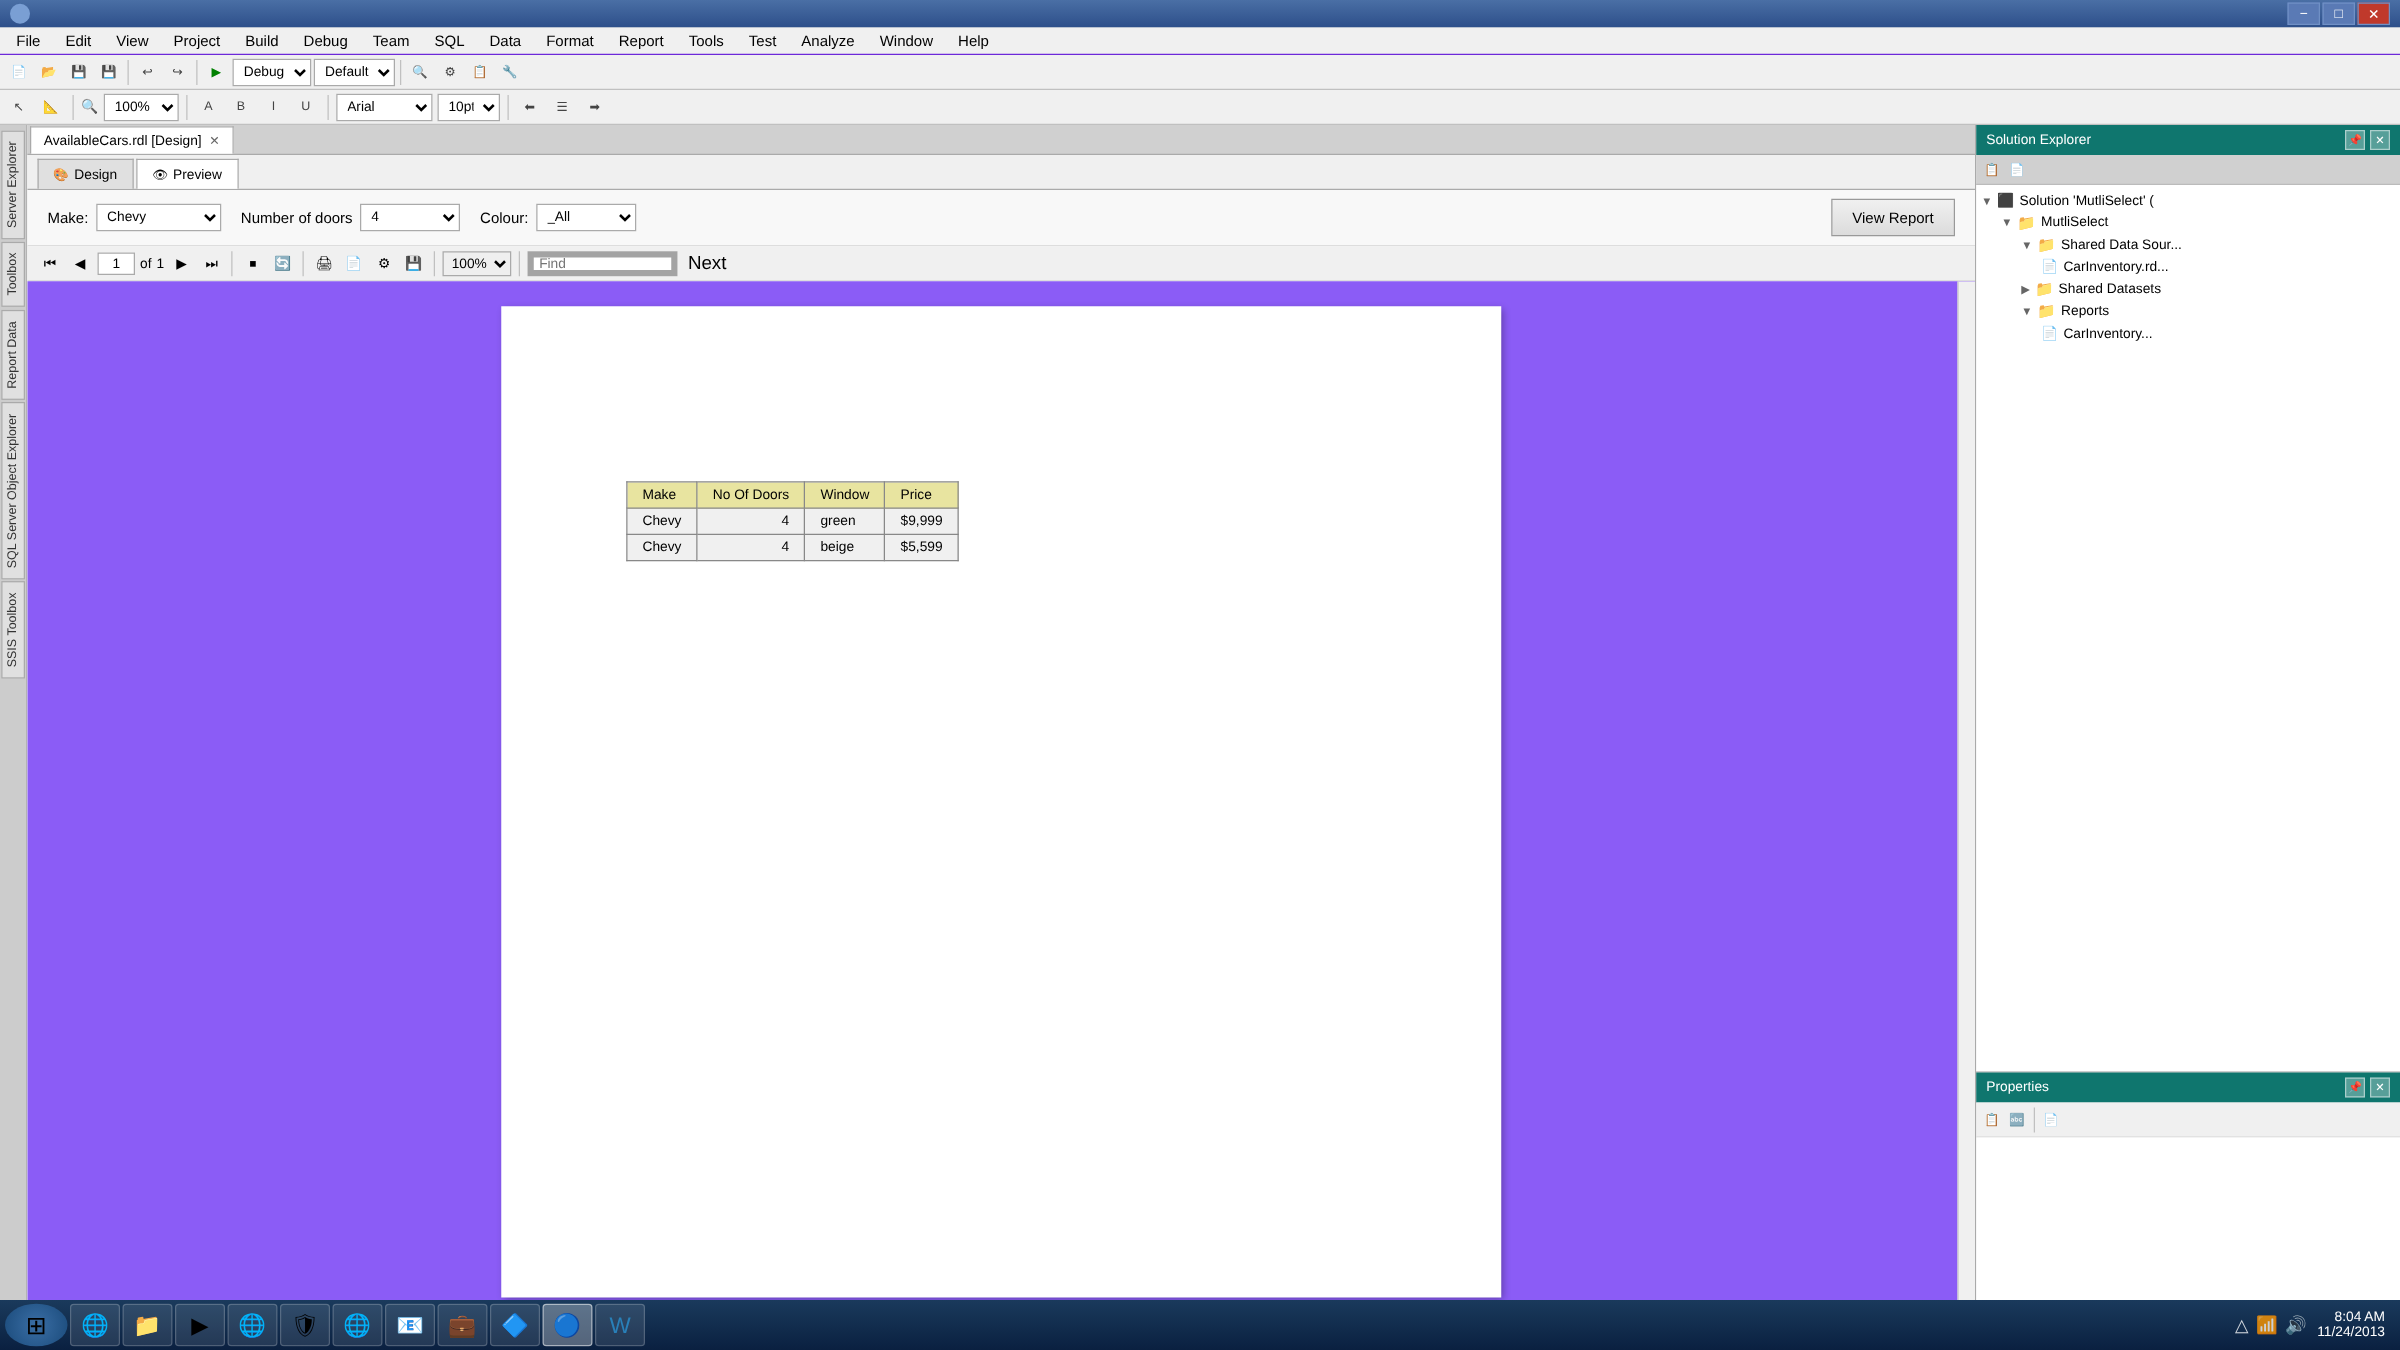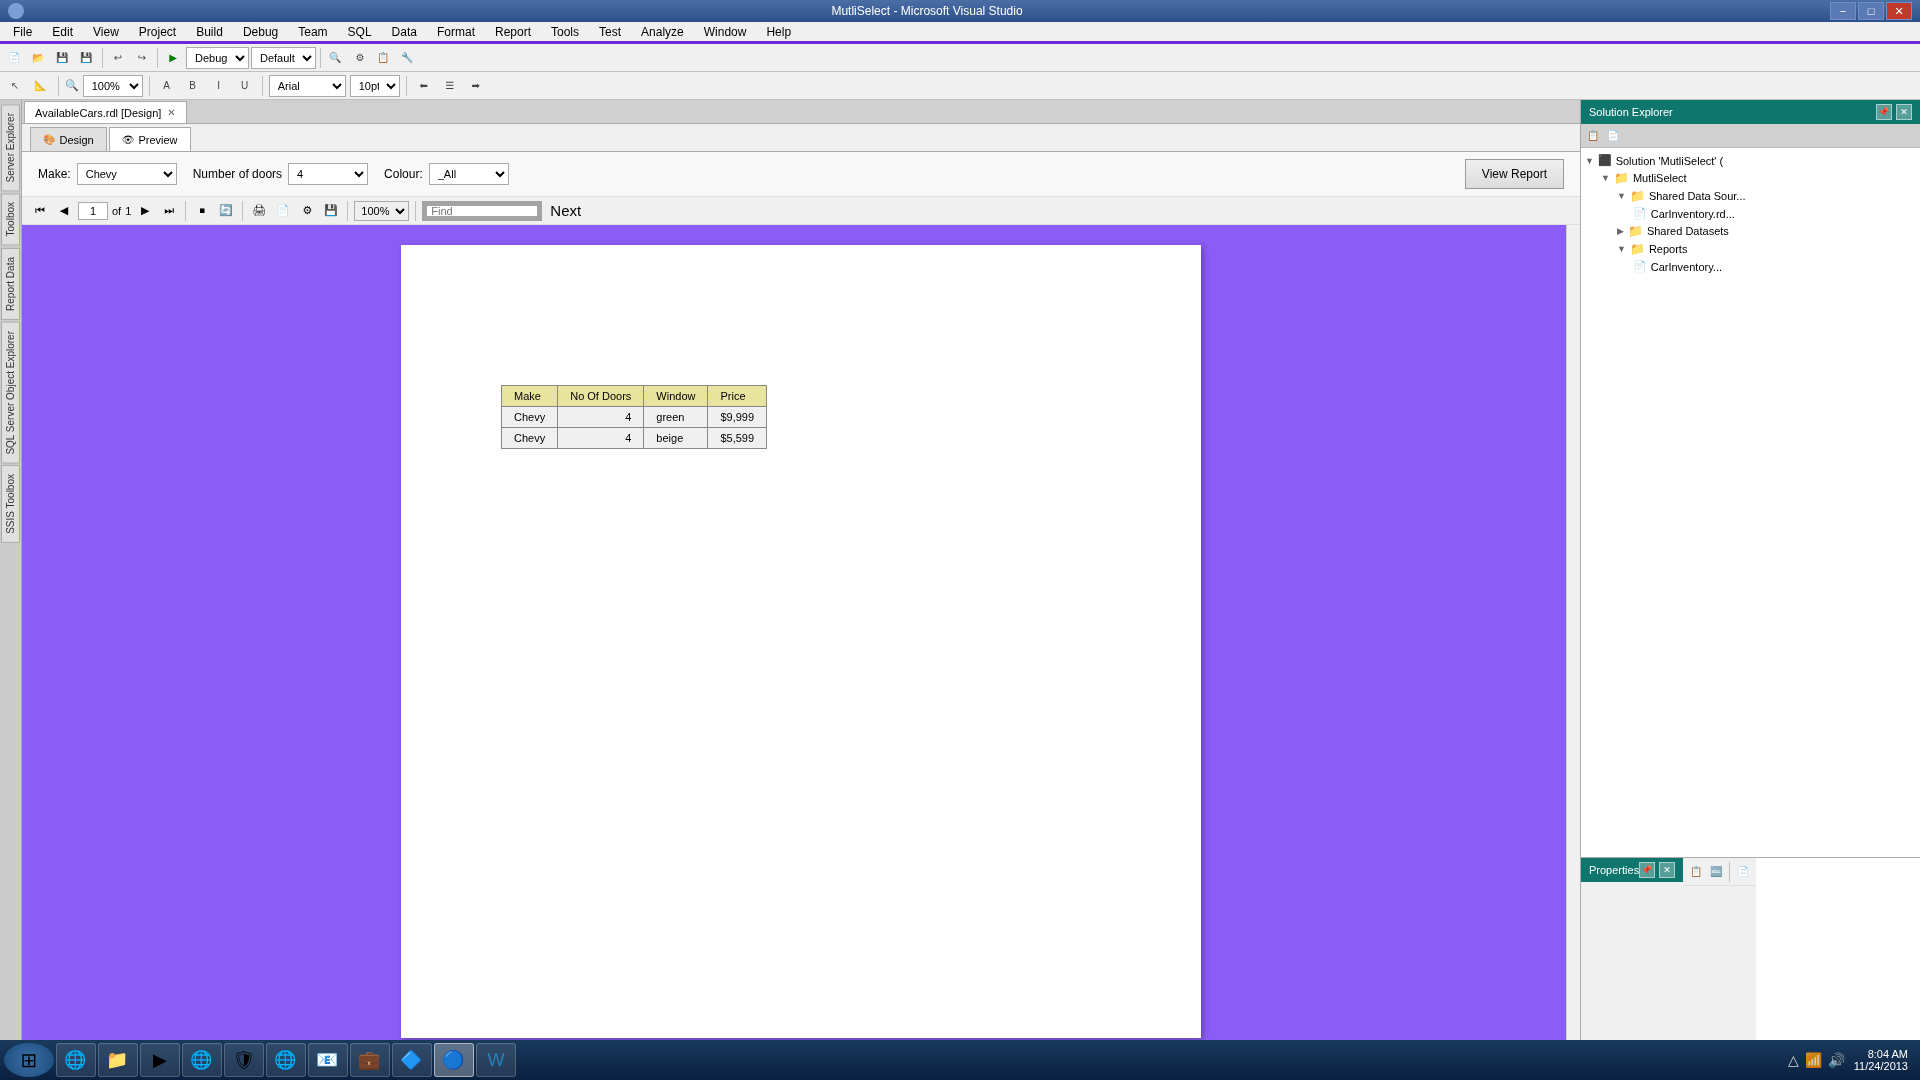--- a/index.html
+++ b/index.html
@@ -30,21 +30,21 @@
     }
     .title-btn.close { background: #c0392b; }
     .vs-icon { width: 16px; height: 16px; background: #7a9fd4; border-radius: 50%; }
 
     
     .menu-bar {
       height: 22px;
       background: #f0f0f0;
       display: flex;
       align-items: center;
-      border-bottom: 3px solid #6d28d9;
+      border-bottom: 1px solid #6d28d9;
       padding: 0 4px;
       gap: 2px;
     }
     .menu-item {
       padding: 2px 8px;
       font-size: 12px;
       cursor: pointer;
       border: 1px solid transparent;
     }
 
@@ -316,20 +316,21 @@
     .tree-indent3 { padding-left: 48px; }
     .tree-arrow { color: #666; font-size: 9px; }
     .tree-folder-icon { color: #f0a000; font-size: 12px; }
     .tree-file-icon { color: #5080c0; font-size: 11px; }
     .tree-solution-icon { color: #5080c0; font-size: 11px; }
 
     
     .properties-panel {
       height: 200px;
       display: flex;
+      flex-direction: column;
     }
     .props-toolbar {
       height: 28px;
       background: #f0f0f0;
       border-bottom: 1px solid #ddd;
       display: flex;
       align-items: center;
       padding: 0 4px;
       gap: 2px;
     }
@@ -393,21 +394,20 @@
     .sys-icons { display: flex; gap: 6px; align-items: center; }
     .sys-icon { font-size: 14px; color: rgba(255,255,255,0.8); }
   </style>
 </head>
 <body>
 
 <div class="title-bar">
   <div class="title-bar-left">
     <div class="vs-icon"></div>
   </div>
-  <div class="title-bar-center">MutliSelect - Microsoft Visual Studio</div>
   <div class="title-bar-right">
     <button class="title-btn">−</button>
     <button class="title-btn">□</button>
     <button class="title-btn close">✕</button>
   </div>
 </div>
 
 <div class="menu-bar">
   <span class="menu-item">File</span>
   <span class="menu-item">Edit</span>

